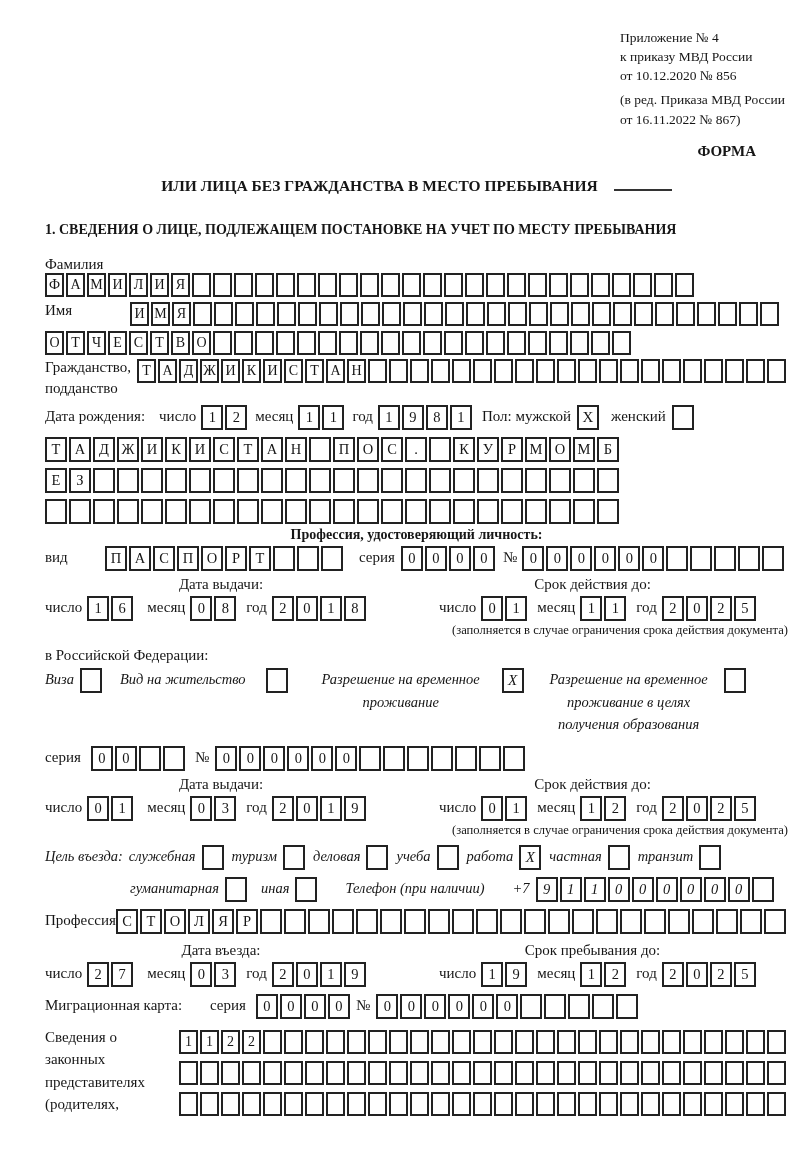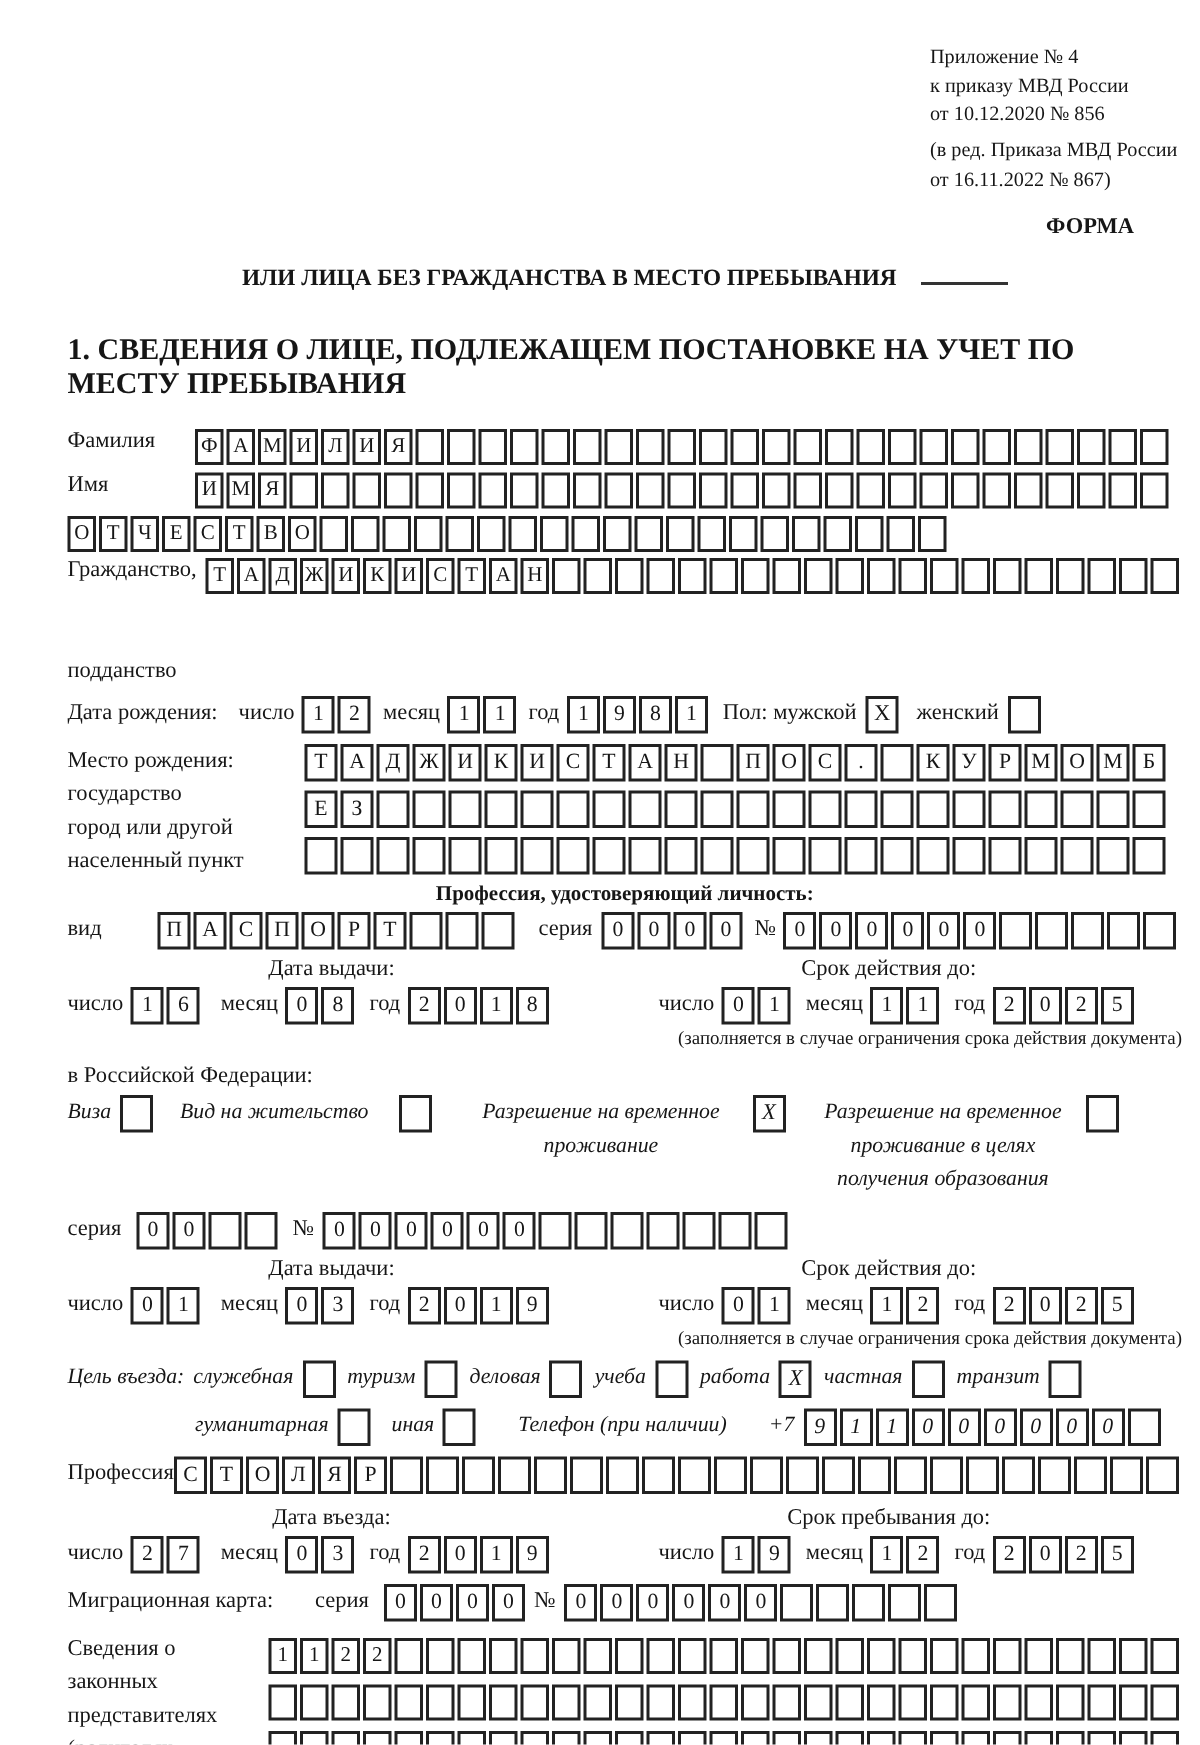--- a/index.html
+++ b/index.html
@@ -8,21 +8,21 @@
     font-family:"Liberation Serif","DejaVu Serif",serif;font-size:15px;
   }
   .page{padding:28px 12px 0 45px;width:743px;}
   
   .appendix{margin-left:575px;font-size:13.5px;line-height:1.42;}
   .appendix .note{margin-top:5px;}
   .forma{font-weight:bold;font-size:15px;text-align:right;padding-right:32px;margin-top:14px;}
   
   .title{font-weight:bold;font-size:15.5px;text-align:center;line-height:1.55;margin-top:14px;}
   .titleline{display:inline-block;width:58px;border-bottom:2px solid #333;height:12px;margin-left:16px;}
-  .sect{font-weight:bold;font-size:20px;margin-top:24px;}
+  .sect{font-weight:bold;font-size:14px;margin-top:24px;}
   
   .row{display:flex;align-items:flex-start;}
   .lab{white-space:nowrap;}
   .boxes{display:flex;flex-wrap:nowrap;}
   .cell{display:inline-flex;align-items:center;justify-content:center;box-sizing:border-box;
         border:2px solid #222;margin-right:2px;background:#fff;font-size:14px;}
   .sm .cell{width:19px;height:24px;}
   .lg .cell{width:22px;height:25px;font-size:14.5px;}
   .cbox{display:inline-flex;align-items:center;justify-content:center;box-sizing:border-box;
         width:22px;height:25px;border:2px solid #222;font-size:15px;}
@@ -53,21 +53,21 @@
   </div>
 
   <div class="forma">ФОРМА</div>
 
   <div class="title">
     <div><span>ИЛИ ЛИЦА БЕЗ ГРАЖДАНСТВА В МЕСТО ПРЕБЫВАНИЯ</span><span class="titleline"></span></div>
   </div>
 
   <div class="sect">1. СВЕДЕНИЯ О ЛИЦЕ, ПОДЛЕЖАЩЕМ ПОСТАНОВКЕ НА УЧЕТ ПО МЕСТУ ПРЕБЫВАНИЯ</div>
 
-  <div class="row" style="margin-top:18px;">
+  <div class="row" style="margin-top:18px;flex-direction:column;">
     <span class="lab" style="width:85px;">Фамилия</span>
     <span class="boxes sm">
         <span class="cell">Ф</span>
         <span class="cell">А</span>
         <span class="cell">М</span>
         <span class="cell">И</span>
         <span class="cell">Л</span>
         <span class="cell">И</span>
         <span class="cell">Я</span>
         <span class="cell"></span>
@@ -161,21 +161,21 @@
         <span class="cell"></span>
         <span class="cell"></span>
         <span class="cell"></span>
         <span class="cell"></span>
         <span class="cell"></span>
         <span class="cell"></span>
       </span>
   </div>
 
   <div class="row" style="margin-top:4px;">
-    <span class="stack" style="width:95px;gap:46px;">
+    <span class="stack" style="width:95px;">
       <span class="lab">Гражданство,</span>
       <span class="lab" style="margin-top:4px;">подданство</span>
     </span>
     <span class="boxes sm">
         <span class="cell">Т</span>
         <span class="cell">А</span>
         <span class="cell">Д</span>
         <span class="cell">Ж</span>
         <span class="cell">И</span>
         <span class="cell">К</span>
@@ -228,26 +228,20 @@
           <span class="cell">1</span>
         </span>
     </span>
     <span class="lab" style="margin:3px 6px 0 8px;"><span>Пол:</span> <span>мужской</span></span>
     <span class="cbox">X</span>
     <span class="lab" style="margin:3px 6px 0 12px;">женский</span>
     <span class="cbox"></span>
   </div>
 
   <div class="row" style="margin-top:7px;">
-    <span class="stack" style="width:158px;">
-      <span class="mlab">Место рождения:</span>
-      <span class="mlab">государство</span>
-      <span class="mlab">город или другой</span>
-      <span class="mlab">населенный пункт</span>
-    </span>
     <span class="stack">
       <span class="boxes lg">
           <span class="cell">Т</span>
           <span class="cell">А</span>
           <span class="cell">Д</span>
           <span class="cell">Ж</span>
           <span class="cell">И</span>
           <span class="cell">К</span>
           <span class="cell">И</span>
           <span class="cell">С</span>

